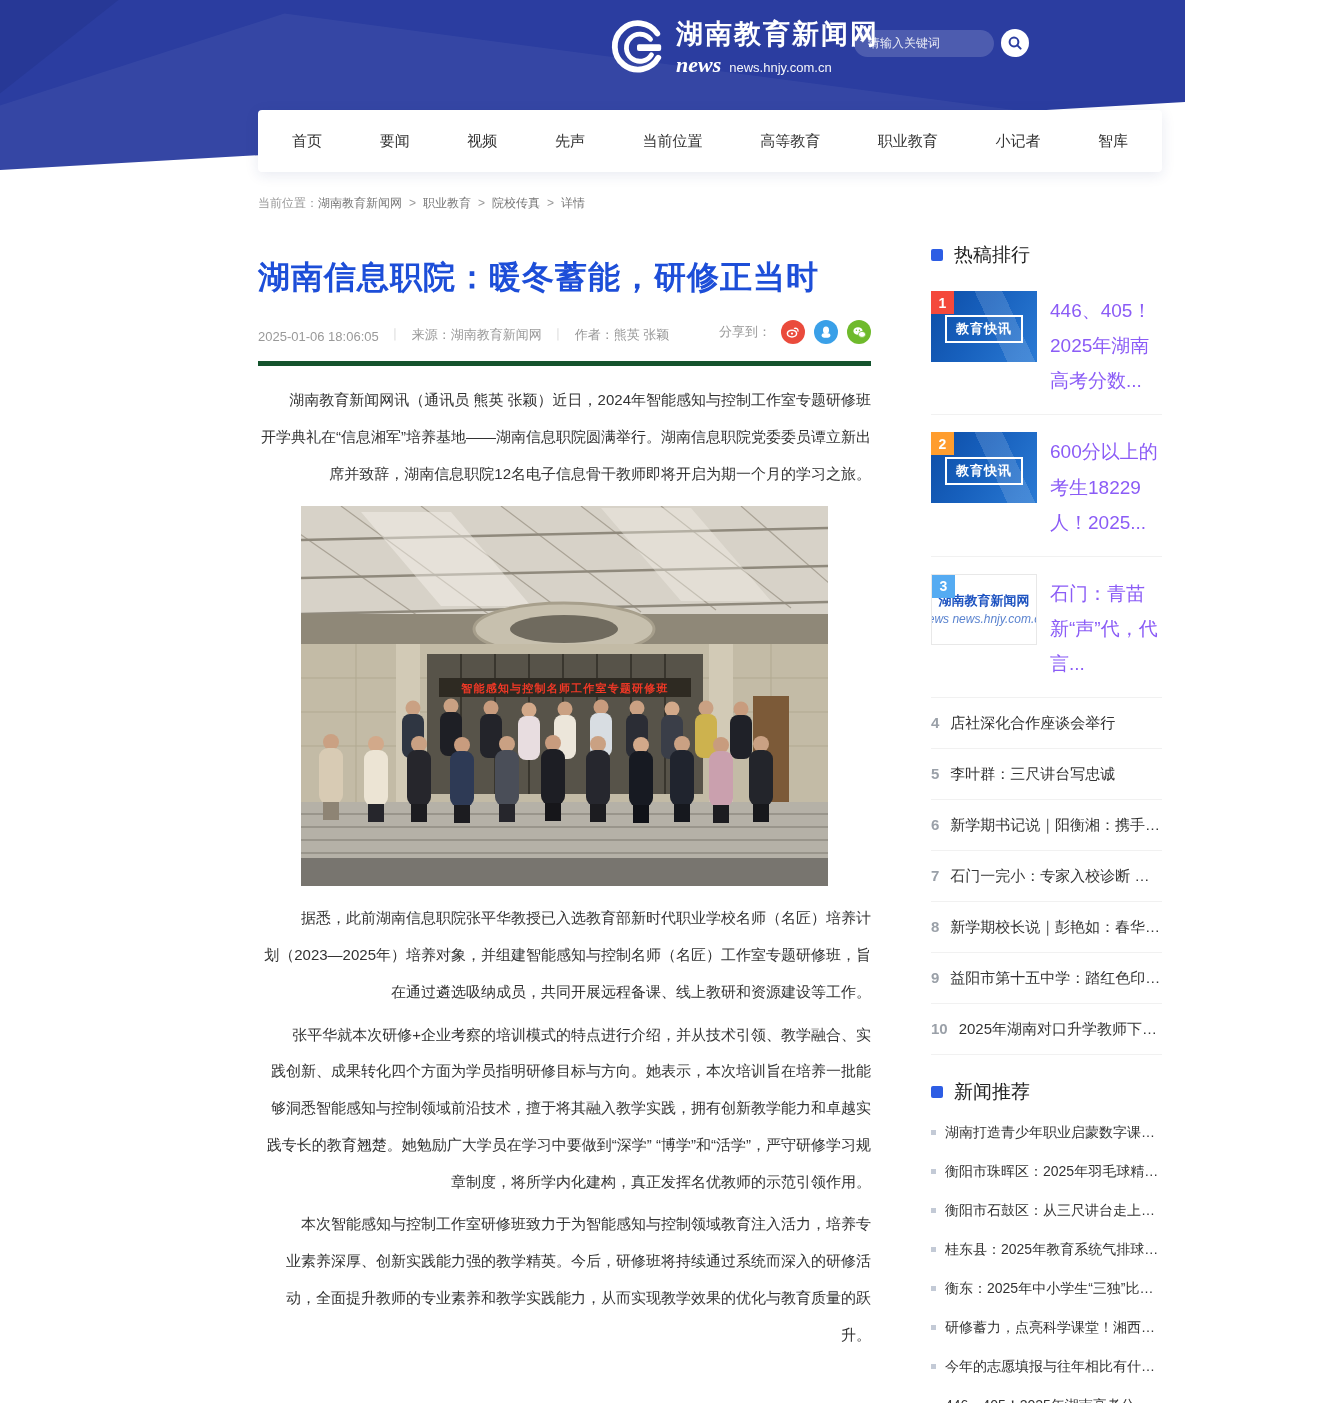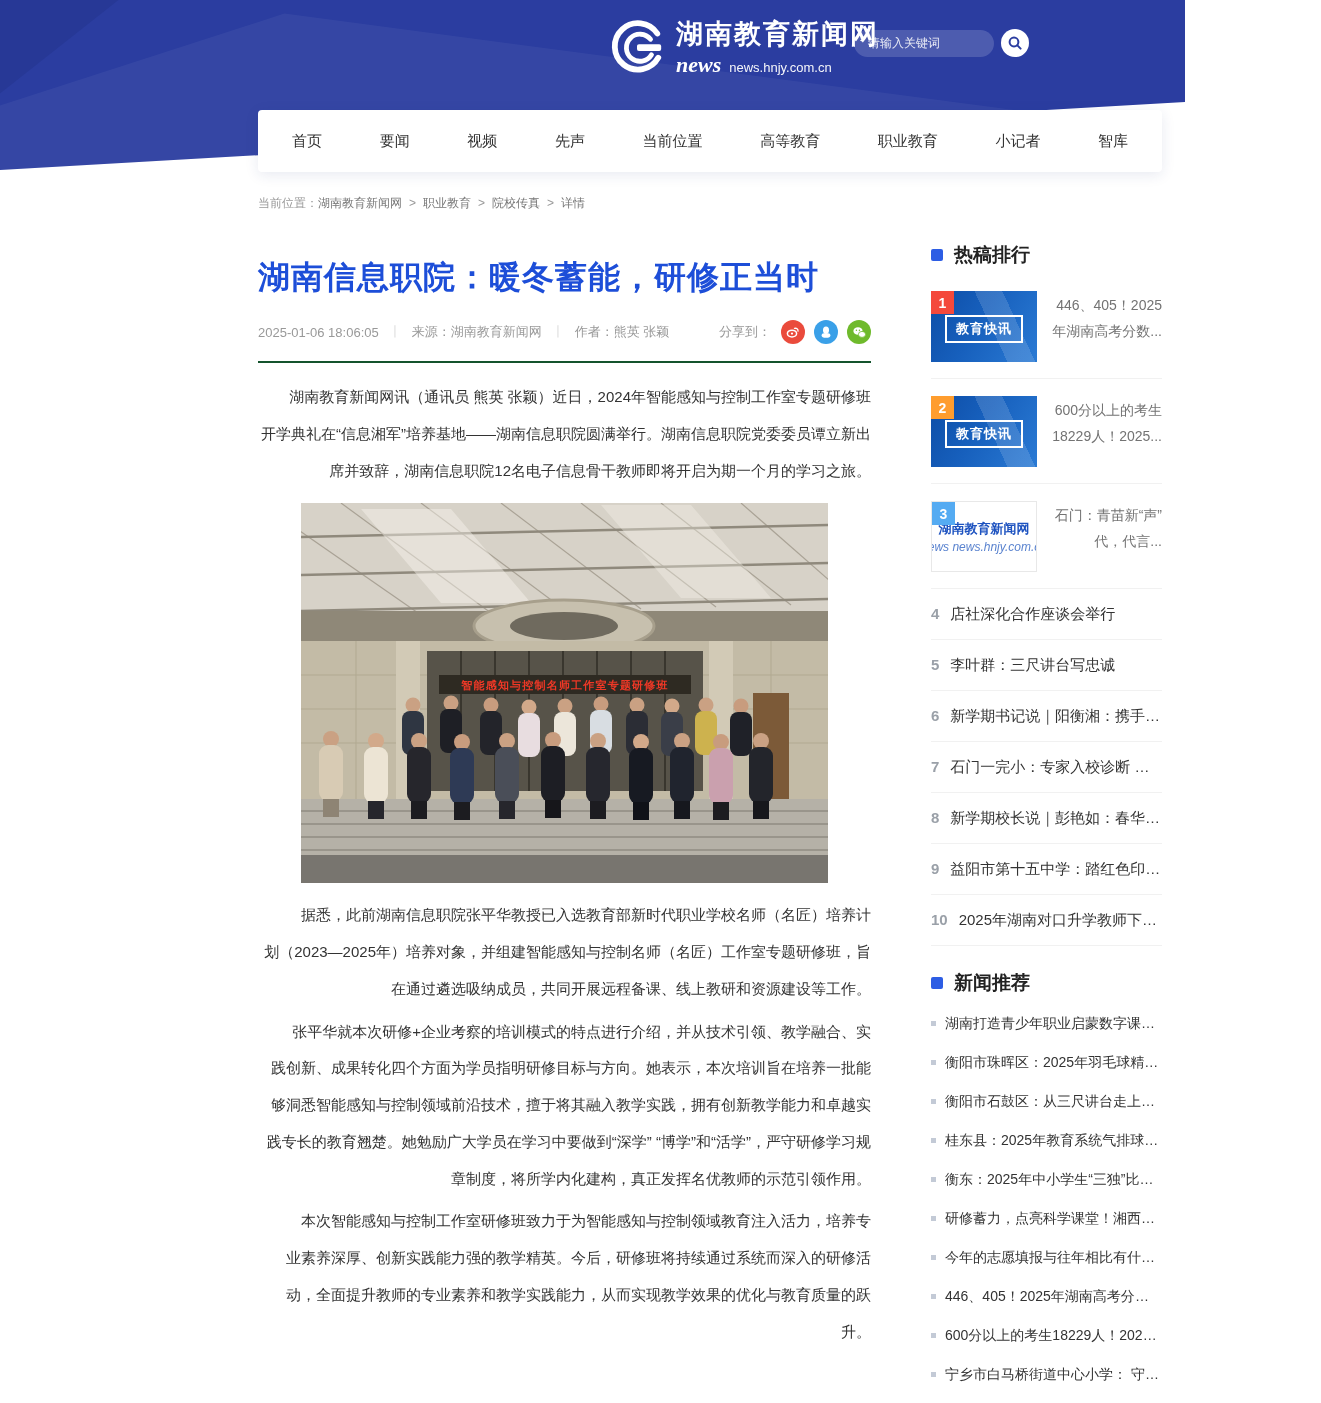--- a/index.html
+++ b/index.html
@@ -37,52 +37,52 @@
   .bc-link { color: #777; text-decoration: none; cursor: pointer; }
   .bc-sep { margin: 0 7px; color: #999; }
   .breadcrumb > span:last-of-type .bc-sep { display: none; }
 
   .main { display: flex; margin-top: 16px; }
   .article { width: 613px; }
   .sidebar { width: 231px; margin-left: 60px; }
 
   
   .article-title { font-size: 32px; font-weight: bold; color: #1d4ed8; margin: 28px 0 20px; letter-spacing: 1px; }
-  .meta { display: flex; align-items: center; font-size: 13px; color: #999; padding-bottom: 17px; border-bottom: 2px solid #14532d; }
+  .meta { display: flex; align-items: flex-end; font-size: 13px; color: #999; padding-bottom: 17px; border-bottom: 5px solid #14532d; }
   .meta-sep { margin: 0 10px; color: #ddd; }
   .share { margin-left: auto; display: flex; align-items: center; gap: 9px; }
   .share-label { color: #999; margin-right: 1px; }
   .share-icon { width: 24px; height: 24px; border-radius: 50%; display: flex; align-items: center; justify-content: center; cursor: pointer; }
   .share-weibo { background: #ea4b3c; }
   .share-qq { background: #3aa0e8; }
   .share-wechat { background: #6fba2c; }
 
   .article-body { margin-top: 16px; }
   .article-body p { font-size: 15px; color: #333; line-height: 2.45; text-indent: 2em; margin-bottom: 6px; text-align: right; }
   .figure { width: 527px; margin: 14px auto 10px; }
 
   
-  .sec-head { display: flex; align-items: center; gap: 11px; font-size: 19px; font-weight: bold; color: #222; margin: 24px 0 6px; }
+  .sec-head { display: flex; align-items: center; gap: 11px; font-size: 19px; font-weight: normal; color: #222; margin: 24px 0 6px; }
   .side-sec:first-child .sec-head { margin-top: 14px; }
   .sec-square { width: 12px; height: 12px; background: #2d5de4; border-radius: 2px; flex: none; }
   .hot-top, .hot-rest, .rec-list { list-style: none; }
   .hot-card { display: flex; gap: 13px; padding: 17px 0 16px; border-bottom: 1px solid #f1f1f1; cursor: pointer; }
   .thumb { position: relative; width: 106px; height: 71px; flex: none; overflow: hidden; }
   .thumb.kuaixun { background: linear-gradient(120deg, #0d4da6 0%, #1760bd 45%, #2a7ad4 100%); }
   .thumb.kuaixun::before { content: ""; position: absolute; inset: 0;
       background: linear-gradient(65deg, transparent 55%, rgba(255,255,255,0.14) 55%, rgba(255,255,255,0.14) 75%, transparent 75%); }
   .thumb.sitelogo { background: #fff; border: 1px solid #e8e8e8; }
   .rank-badge { position: absolute; top: 0; left: 0; width: 23px; height: 23px; color: #fff; font-size: 14px; font-weight: bold;
                 display: flex; align-items: center; justify-content: center; z-index: 2; }
   .kx-box { position: absolute; left: 50%; top: 54%; transform: translate(-50%,-50%); border: 2px solid #fff; color: #fff;
             font-size: 13px; font-weight: bold; padding: 3px 9px; white-space: nowrap; letter-spacing: 1px; }
   .mini-logo { position: absolute; inset: 0; display: flex; flex-direction: column; align-items: center; justify-content: center; gap: 2px; }
   .ml-cn { color: #1e53c0; font-size: 13px; font-weight: bold; white-space: nowrap; }
   .ml-url { color: #5a83cf; font-size: 12px; font-style: italic; white-space: nowrap; }
-  .hot-card-title { font-size: 14px; color: #737373; line-height: 1.85; padding-top: 2px; text-align: right; }
+  .hot-card-title { font-size: 19px; color: #8b5cf6; line-height: 1.85; padding-top: 2px; }
   .hot-row { display: flex; gap: 11px; align-items: baseline; padding: 16px 0 15px; border-bottom: 1px solid #f1f1f1; cursor: pointer; }
   .hot-num { color: #9aa0a8; font-weight: bold; font-size: 15px; flex: none; }
   .hot-row-title { font-size: 15px; color: #333; white-space: nowrap; overflow: hidden; text-overflow: ellipsis; }
   .rec-list { margin-top: 8px; }
   .rec-row { display: flex; align-items: center; gap: 9px; padding: 10.5px 0; cursor: pointer; }
   .rec-bullet { width: 5px; height: 5px; background: #c3cad6; flex: none; }
   .rec-title { font-size: 14px; color: #333; white-space: nowrap; overflow: hidden; text-overflow: ellipsis; }
 </style>
 </head>
 <body>

